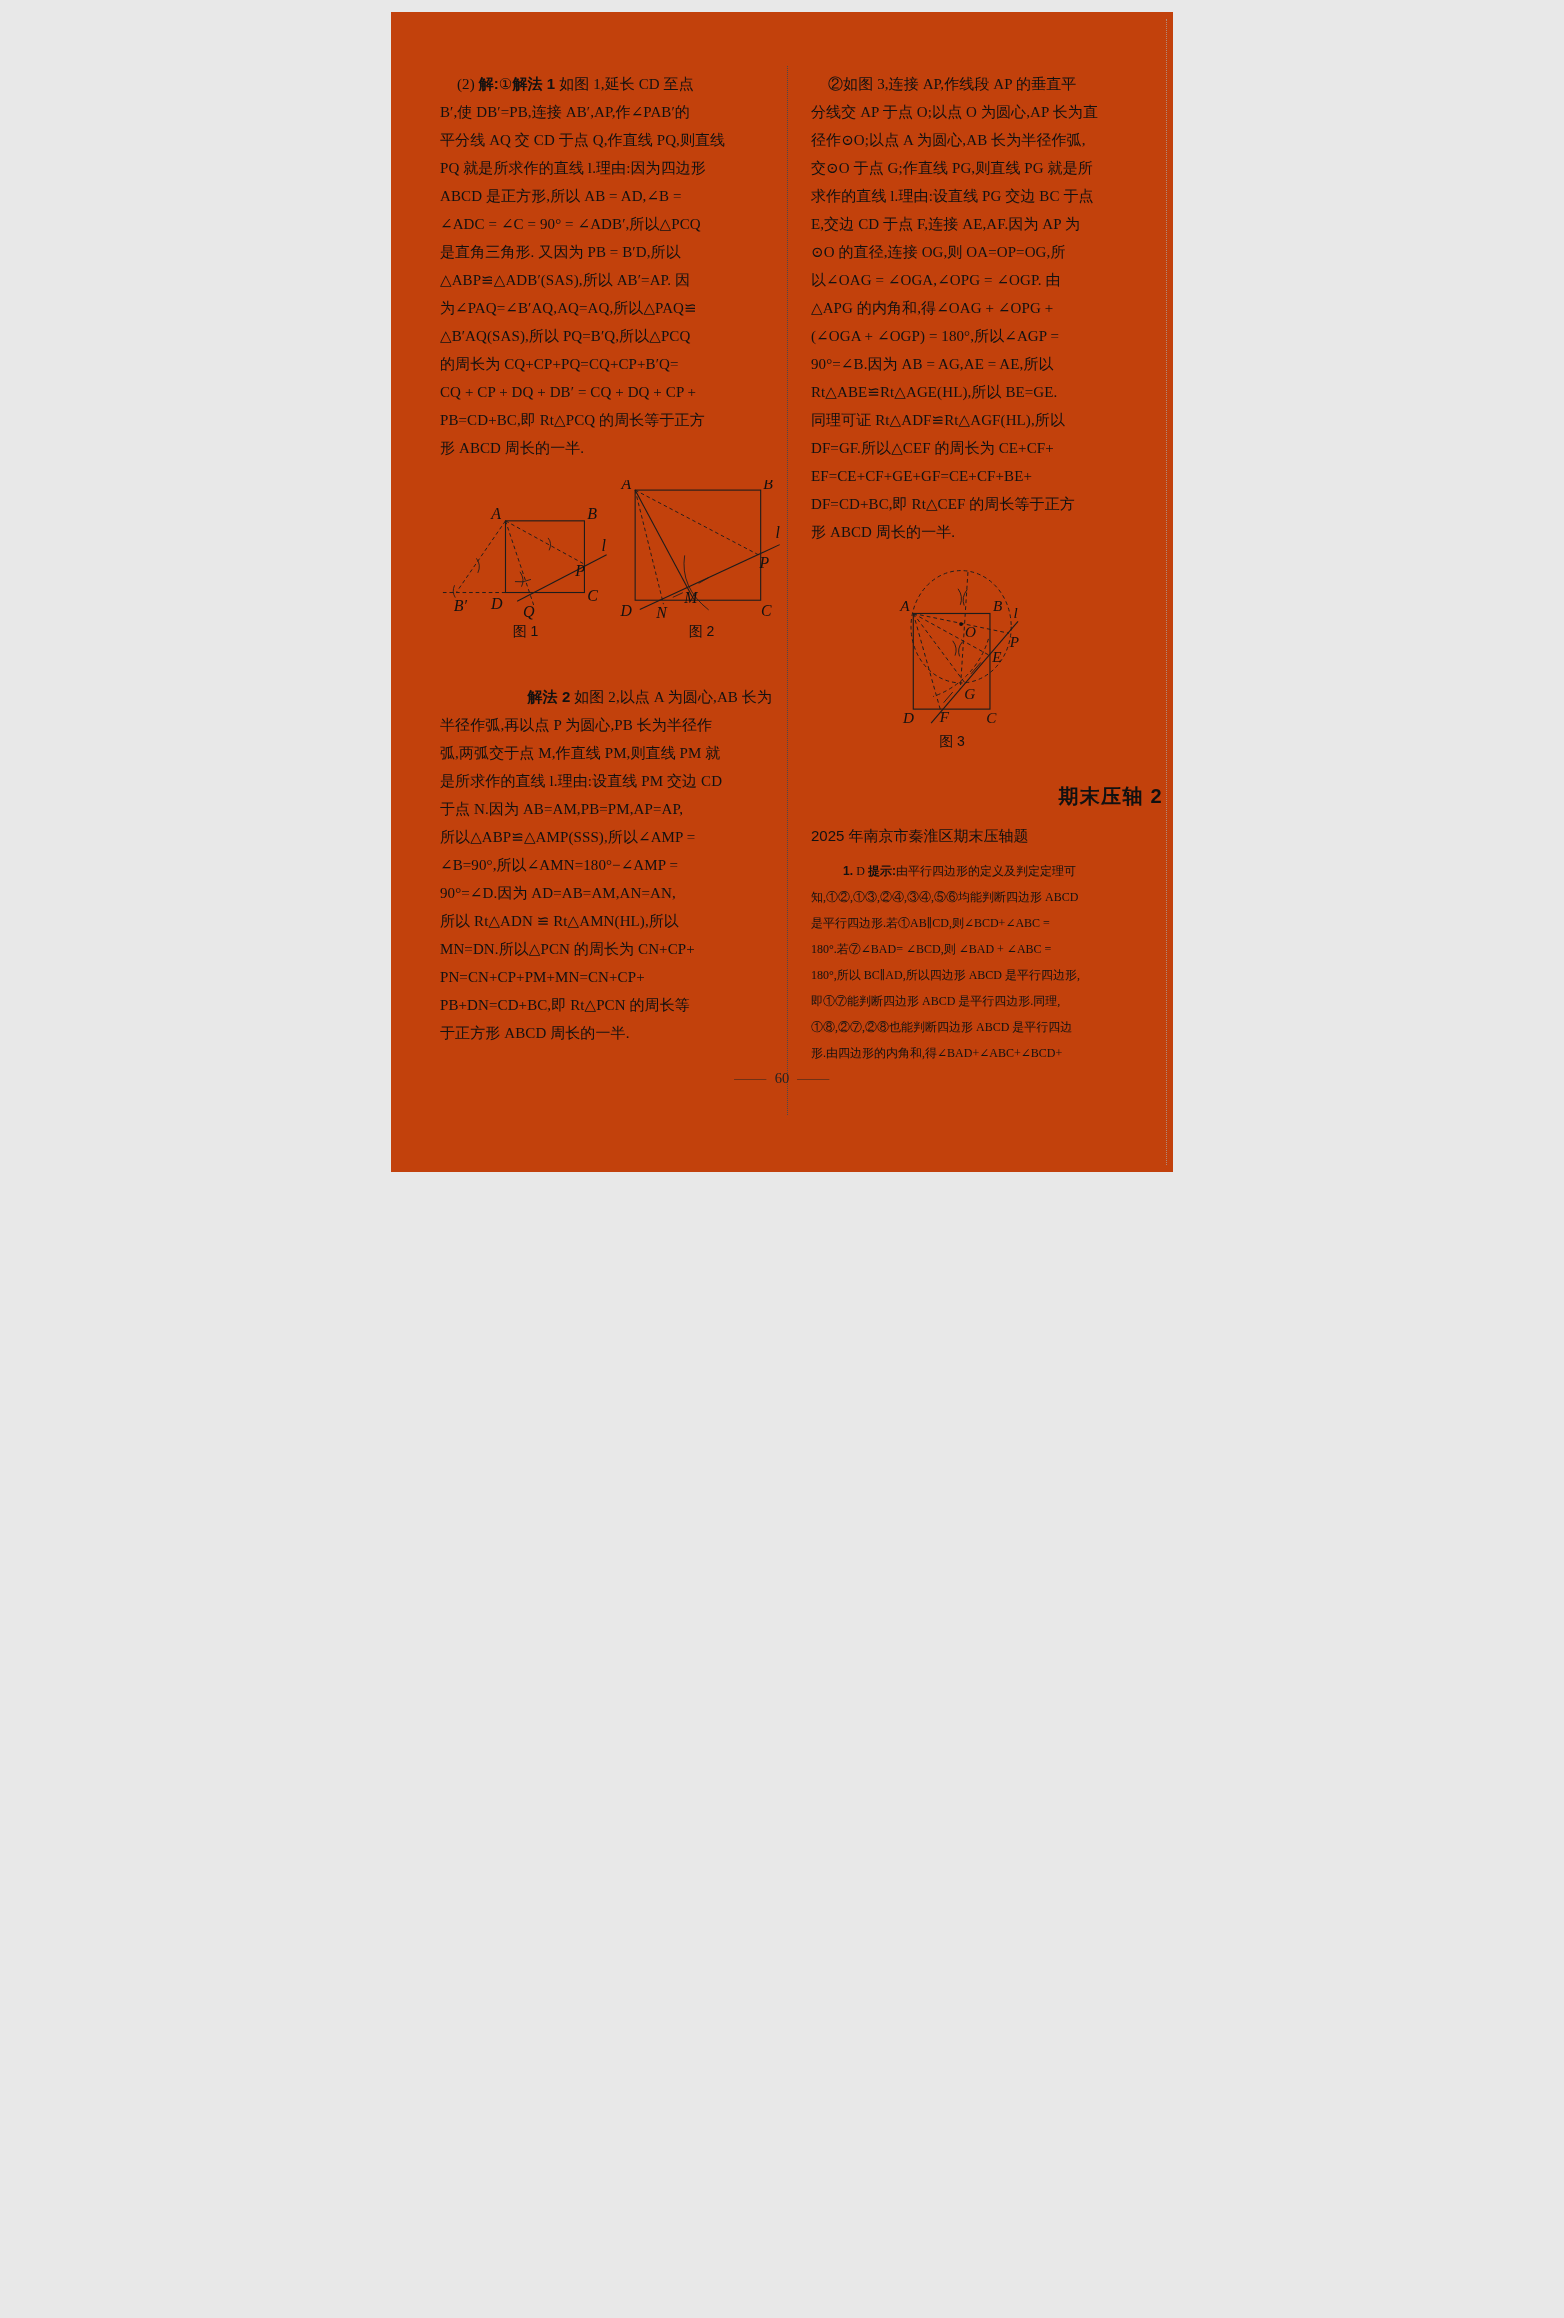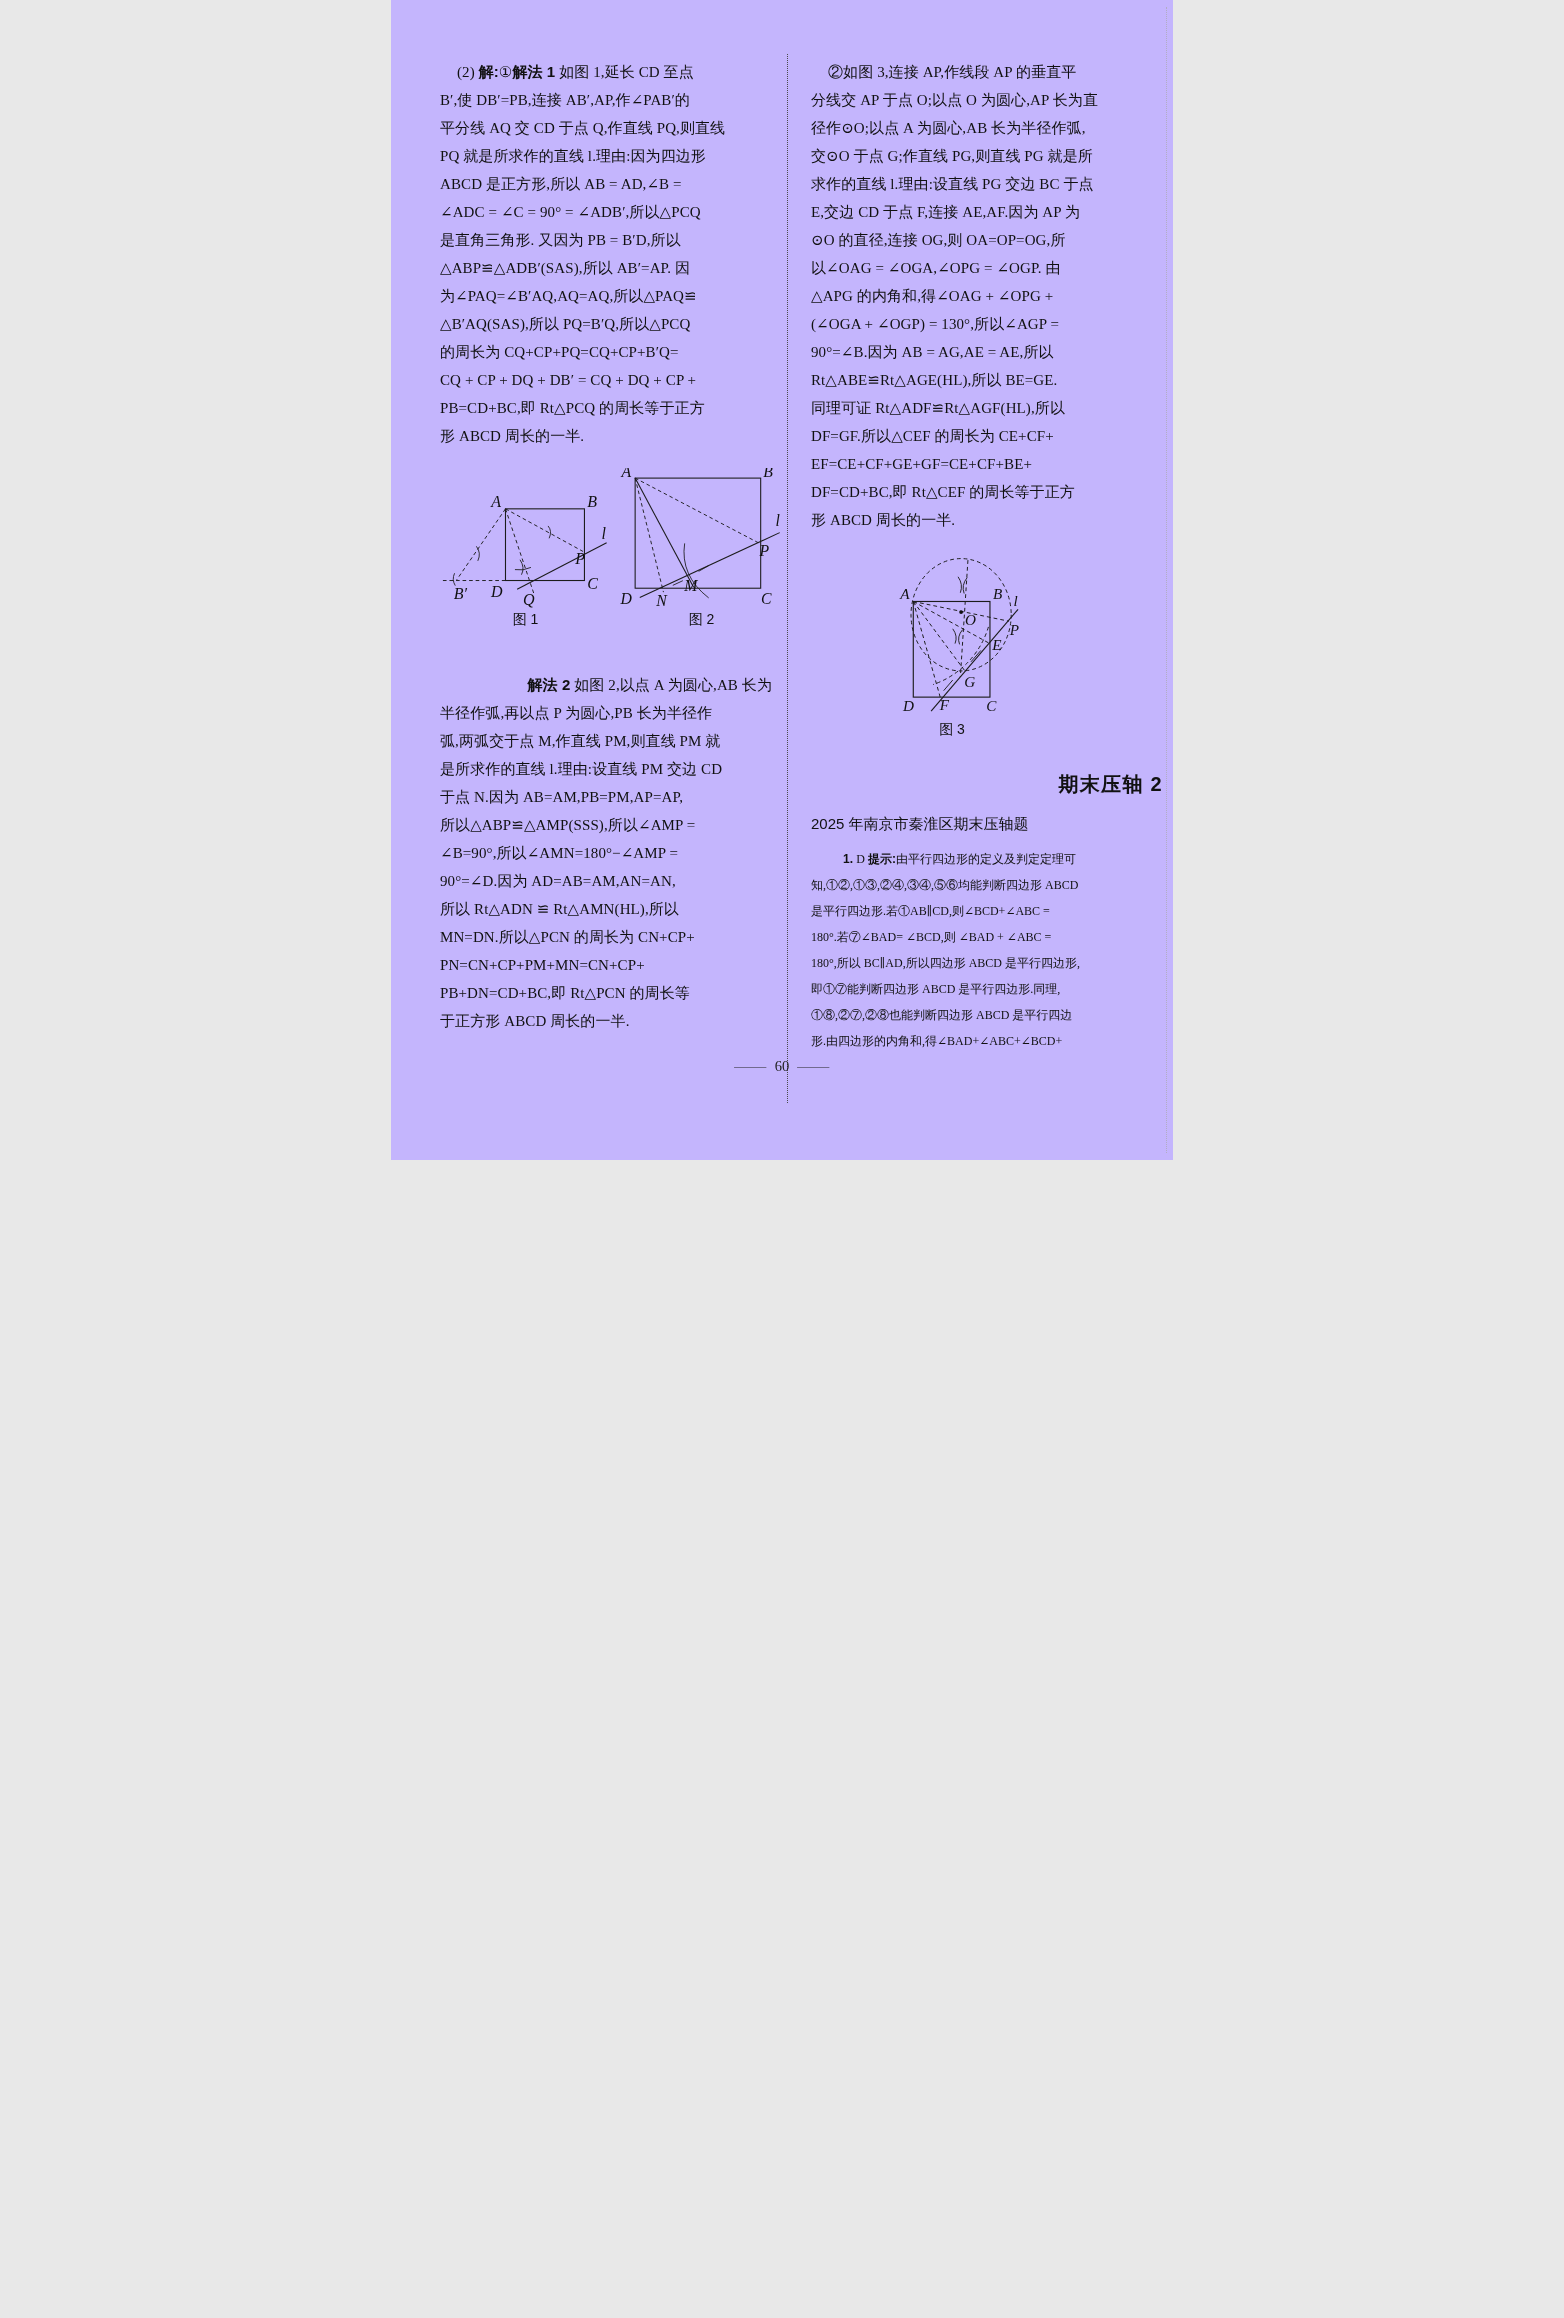--- a/index.html
+++ b/index.html
@@ -1,20 +1,20 @@
 <!DOCTYPE html>
 <html style="font-size:10.5px"><head>
 <meta charset="utf-8">
 <style>
   html,body{margin:0;padding:0;background:#e8e8e8;}
   .page{
     position:relative;
     width:782px;height:1160px;
-    margin:0 auto;
-    background:#c4b5fd;
+    margin:12px auto;
+    background:#c2410c;
     font-family:"Liberation Serif","DejaVu Serif",serif;
     color:#111;
     overflow:hidden;
   }
   .col{position:absolute;top:58px;}
   .col-left{left:49px;width:332px;}
   .col-right{left:420px;width:352px;}
   .divider{
     position:absolute;left:396px;top:54px;height:1049px;width:0;
     border-left:1.3px dotted #4a4a4a;
@@ -148,21 +148,21 @@
     <div>
         <div class="tline" style="padding-left: 17px;"><span>②如图 3,连接 AP,作线段 AP 的垂直平</span></div>
         <div class="tline"><span>分线交 AP 于点 O;以点 O 为圆心,AP 长为直</span></div>
         <div class="tline"><span>径作⊙O;以点 A 为圆心,AB 长为半径作弧,</span></div>
         <div class="tline"><span>交⊙O 于点 G;作直线 PG,则直线 PG 就是所</span></div>
         <div class="tline"><span>求作的直线 l.理由:设直线 PG 交边 BC 于点</span></div>
         <div class="tline"><span>E,交边 CD 于点 F,连接 AE,AF.因为 AP 为</span></div>
         <div class="tline"><span>⊙O 的直径,连接 OG,则 OA=OP=OG,所</span></div>
         <div class="tline"><span>以∠OAG = ∠OGA,∠OPG = ∠OGP. 由</span></div>
         <div class="tline"><span>△APG 的内角和,得∠OAG + ∠OPG +</span></div>
-        <div class="tline"><span>(∠OGA + ∠OGP) = 130°,所以∠AGP =</span></div>
+        <div class="tline"><span>(∠OGA + ∠OGP) = 180°,所以∠AGP =</span></div>
         <div class="tline"><span>90°=∠B.因为 AB = AG,AE = AE,所以</span></div>
         <div class="tline"><span>Rt△ABE≌Rt△AGE(HL),所以 BE=GE.</span></div>
         <div class="tline"><span>同理可证 Rt△ADF≌Rt△AGF(HL),所以</span></div>
         <div class="tline"><span>DF=GF.所以△CEF 的周长为 CE+CF+</span></div>
         <div class="tline"><span>EF=CE+CF+GE+GF=CE+CF+BE+</span></div>
         <div class="tline"><span>DF=CD+BC,即 Rt△CEF 的周长等于正方</span></div>
         <div class="tline"><span>形 ABCD 周长的一半.</span></div>
       </div>
 
     <div class="fig3box">

